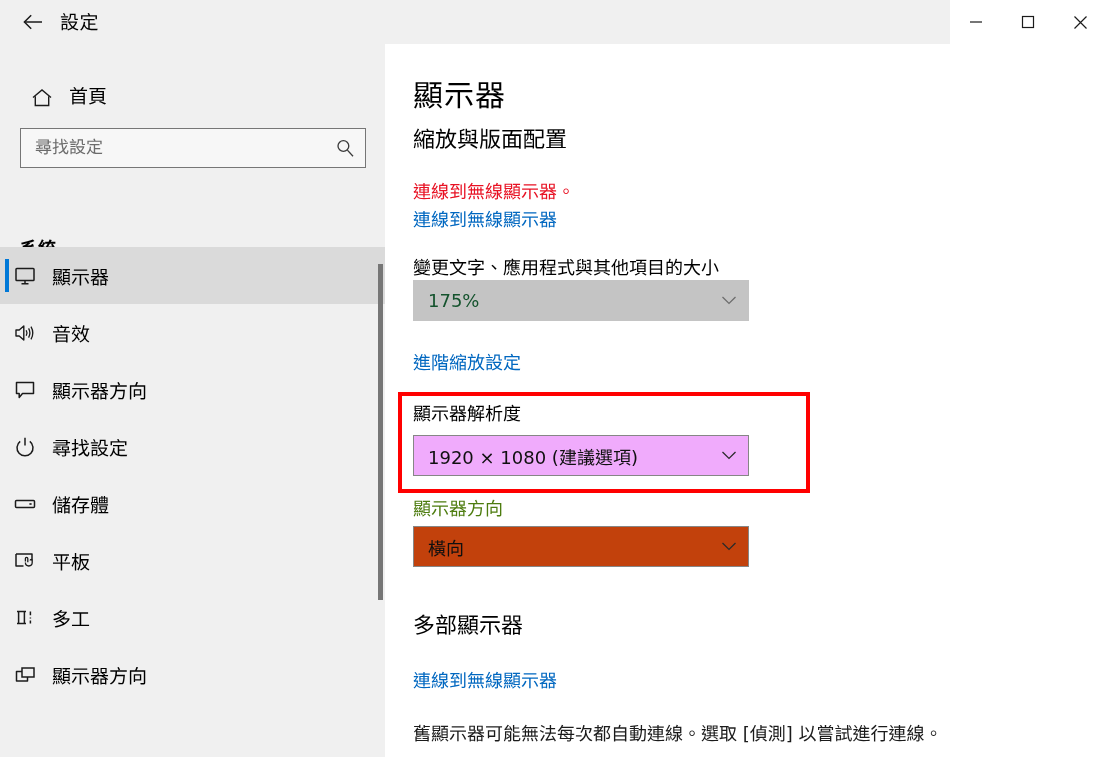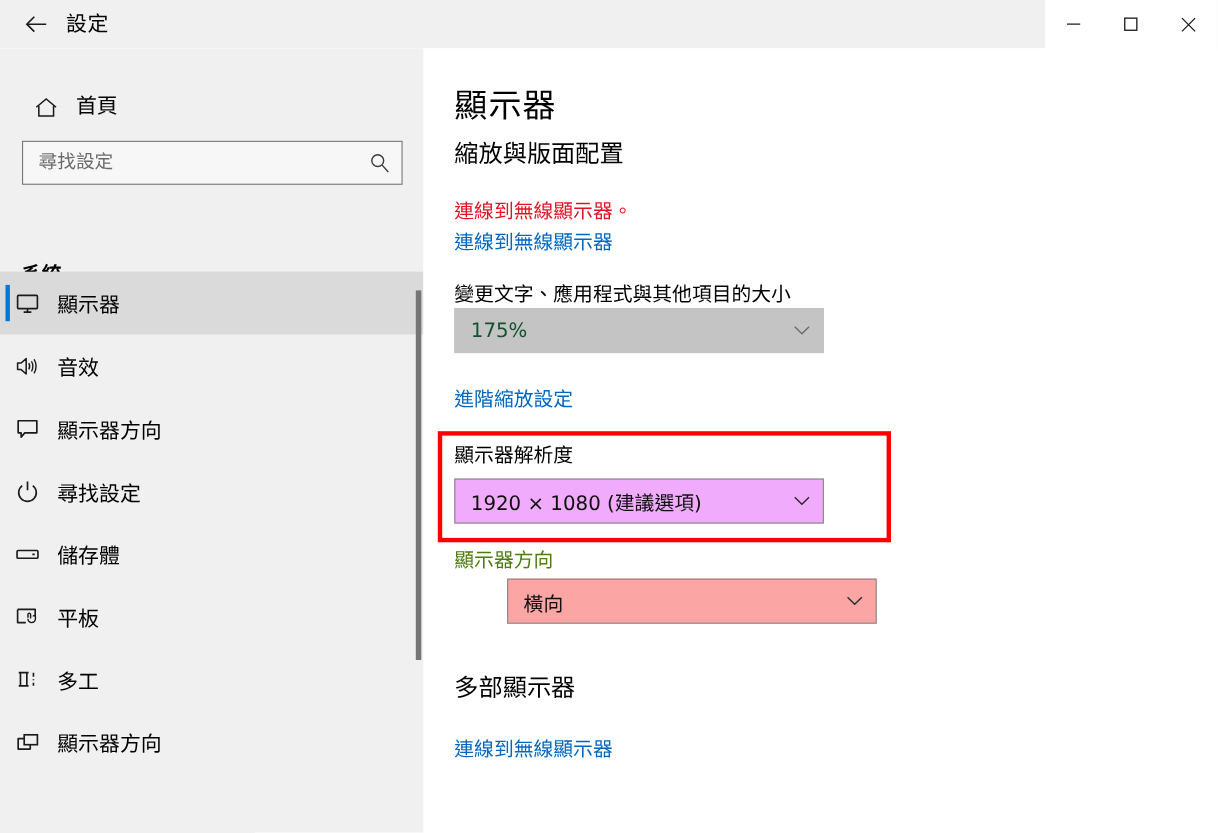--- a/index.html
+++ b/index.html
@@ -226,23 +226,22 @@
     width: 336px;
     background: #f0abfc;
     border: 1px solid #868686;
   }
   #res-combo .combo-text { color: #101010; }
   #res-combo .combo-arrow { color: #2b2b2b; }
 
   #orient-combo {
     left: 28px; top: 482px;
     width: 336px;
-    background: #fca5a5;
+    background: #c2410c;
     border: 1px solid #868686;
-    margin-left: 48px;
   }
   #orient-combo .combo-text { color: #101010; }
   #orient-combo .combo-arrow { color: #2b2b2b; }
 
   
   #highlight-box {
     position: absolute;
     left: 13px; top: 348px;
     width: 412px; height: 101px;
     border: 4px solid #ff0000;
@@ -433,17 +432,18 @@
       <span class="combo-text">橫向</span>
       <span class="combo-arrow">
         <svg width="16" height="11" viewBox="0 0 16 11" aria-hidden="true">
           <path d="M1.5 2 L8 8.4 L14.5 2" fill="none" stroke="currentColor" stroke-width="1.3"></path>
         </svg>
       </span>
     </div>
 
     <div id="multi-title">多部顯示器</div>
     <a id="wireless-link" href="#">連線到無線顯示器</a>
+    <div id="multi-note">舊顯示器可能無法每次都自動連線。選取 [偵測] 以嘗試進行連線。</div>
 
     <div id="highlight-box"></div>
   </div>
 
 </div>
 
 </body></html>

